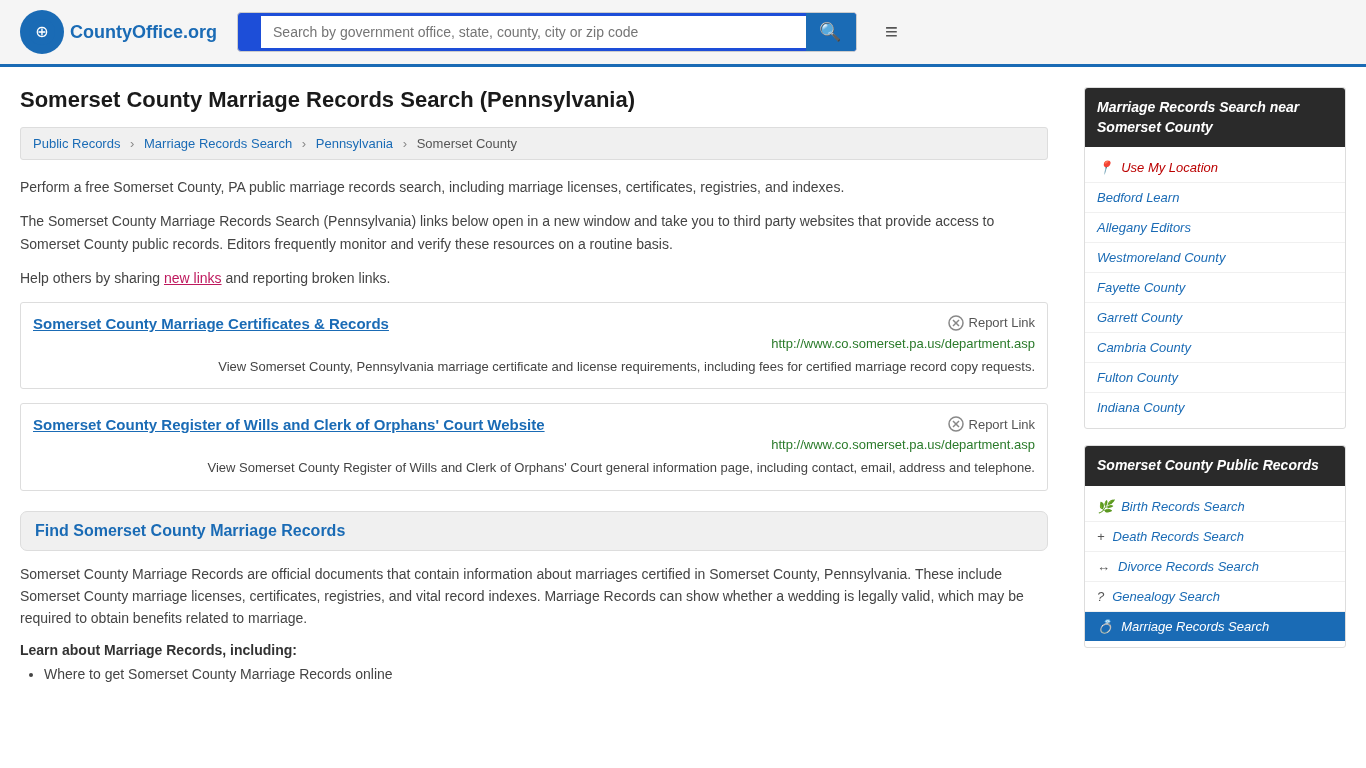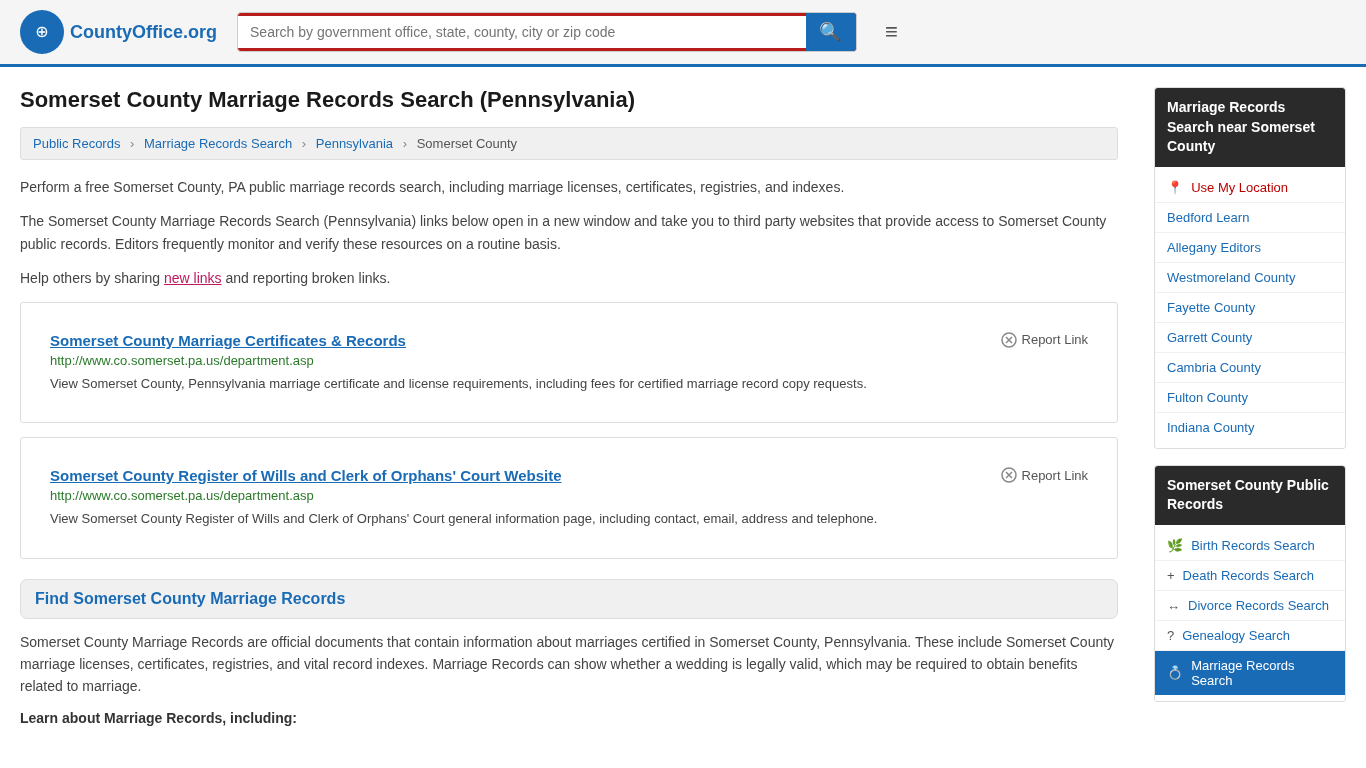--- a/index.html
+++ b/index.html
@@ -37,22 +37,23 @@
       color: #333;
     }
     #logo-text span { color: #1a6bb5; }
     #search-bar-wrapper {
       flex: 1;
       display: flex;
       align-items: center;
       border: 1px solid #ccc;
       border-radius: 4px;
       overflow: hidden;
-      background: #b91c1c;
+      background: #1d4ed8;
       max-width: 620px;
+      padding-left: 23px;
     }
     #search-input {
       flex: 1;
       border: none;
       outline: none;
       padding: 8px 12px;
       font-size: 14px;
       color: #999;
     }
     #search-button {
@@ -78,22 +79,23 @@
       max-width: 1366px;
       margin: 0 auto;
       padding: 20px;
       gap: 36px;
     }
     #content-area {
       flex: 1;
       min-width: 0;
     }
     #sidebar {
-      width: 192px;
+      width: 262px;
       flex-shrink: 0;
+      font-style: italic;
     }
 
     
     #page-title {
       font-size: 22px;
       font-weight: bold;
       color: #1a1a1a;
       margin-bottom: 14px;
     }
 
@@ -122,23 +124,24 @@
     }
     .description-para a {
       color: #be185d;
       text-decoration: underline;
     }
 
     
     .record-entry {
       border: 1px solid #ddd;
       border-radius: 3px;
-      padding: 29px;
+      padding: 12px;
       margin-bottom: 14px;
       background: #fff;
+      text-align: right;
     }
     .record-entry-header {
       display: flex;
       justify-content: space-between;
       align-items: flex-start;
     }
     .record-title {
       font-size: 15px;
       font-weight: bold;
       color: #1a6bb5;
@@ -321,20 +324,23 @@
       <div class="record-url">http://www.co.somerset.pa.us/department.asp</div>
       <div class="record-desc">View Somerset County Register of Wills and Clerk of Orphans' Court general information page, including contact, email, address and telephone.</div>
     </div>
       </div>
 
     <div class="section-header">
       <h2>Find Somerset County Marriage Records</h2>
     </div>
     <p class="find-section-para">Somerset County Marriage Records are official documents that contain information about marriages certified in Somerset County, Pennsylvania. These include Somerset County marriage licenses, certificates, registries, and vital record indexes. Marriage Records can show whether a wedding is legally valid, which may be required to obtain benefits related to marriage.</p>
     <p class="learn-header">Learn about Marriage Records, including:</p>
+    <ul class="bullet-list" id="bullet-list">
+        <li>Where to get Somerset County Marriage Records online</li>
+      </ul>
 
   </div>
 
   <div id="sidebar">
 
     <div class="sidebar-box">
       <div class="sidebar-box-header">Marriage Records Search near Somerset County</div>
       <div class="sidebar-box-body" id="nearby-items">
           <a class="sidebar-item use-location" href="#">
             <span class="sidebar-item-icon">📍</span>

